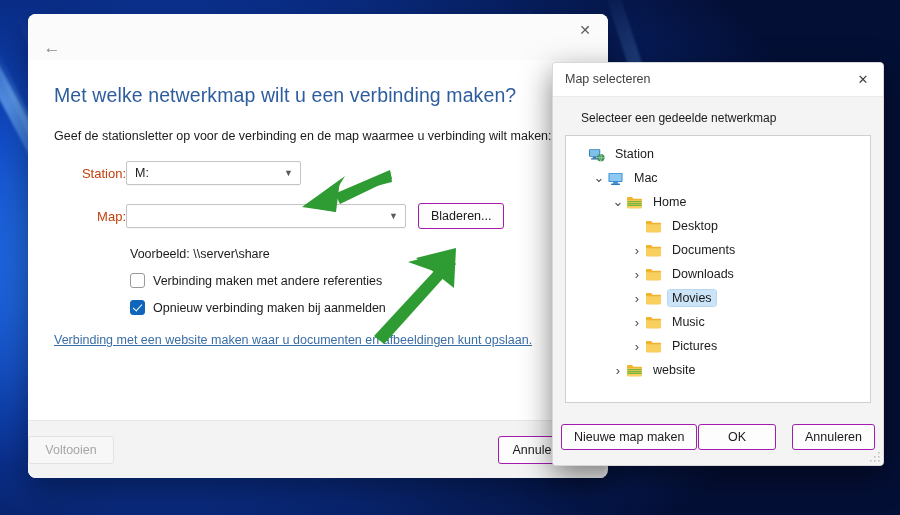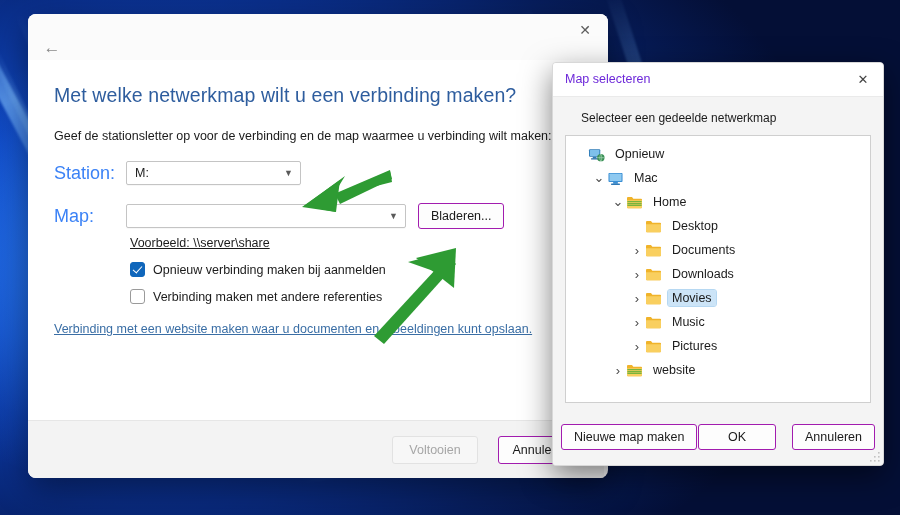--- a/index.html
+++ b/index.html
@@ -98,21 +98,21 @@
     font-size: 12.5px;
     color: #1b1b1b;
   }
 
   .form-row {
     display: flex; align-items: center;
     margin-top: 18px;
   }
   .form-label {
     width: 72px;
-    font-size: 18px; color: #3b82f6;
+    font-size: 13px; color: #c2410c; text-align: right;
   }
 
   .combo {
     position: relative;
     height: 24px;
     border: 1px solid #c4c4c4;
     background: #fff;
     border-radius: 2px;
     display: flex; align-items: center;
     padding: 0 24px 0 8px;
@@ -136,22 +136,22 @@
     border-radius: 3px;
     font-size: 12.5px; color: #1b1b1b;
     font-family: "Liberation Sans", sans-serif;
     cursor: default;
     display: inline-flex; align-items: center; justify-content: center;
   }
   .btn-browse { margin-left: 12px; min-width: 76px; }
   .btn[disabled], .btn.is-disabled { color: #a6a6a6; background: #f7f7f7; border-color: #e2e2e2; }
 
   .example {
-    margin-top: 7px; margin-left: 76px;
-    font-size: 12.5px; color: #1b1b1b; text-decoration: underline;
+    margin-top: 18px; margin-left: 76px;
+    font-size: 12.5px; color: #1b1b1b;
   }
 
   .check-row {
     display: flex; align-items: center;
     margin-top: 12px; margin-left: 76px;
     font-size: 12.5px; color: #1b1b1b;
   }
   .cb {
     width: 15px; height: 15px;
     border: 1px solid #9a9a9a;
@@ -180,21 +180,21 @@
     color: #3a6ea5;
     text-decoration: underline;
     display: inline-block;
   }
 
   .wizard-footer {
     position: absolute; left: 0; right: 4px; bottom: 0;
     height: 58px;
     background: #f3f3f3;
     border-top: 1px solid #e6e6e6;
-    display: flex; align-items: center; justify-content: flex-end;
+    display: flex; align-items: center; justify-content: space-between;
     gap: 20px;
     padding-right: 20px;
   }
   .wizard-footer .btn { min-width: 86px; height: 28px; }
 
   
   .picker {
     position: absolute;
     left: 552px; top: 62px;
     width: 332px; height: 404px;
@@ -205,21 +205,21 @@
     border: 1px solid #d8d8d8;
   }
   .picker-titlebar {
     position: relative;
     height: 34px;
     background: #ffffff;
     border-bottom: 1px solid #eaeaea;
   }
   .picker-title {
     position: absolute; left: 12px; top: 9px;
-    font-size: 12.5px; color: #6d28d9;
+    font-size: 12.5px; color: #404040;
   }
   .picker-close {
     position: absolute; right: 0; top: 0;
     width: 40px; height: 33px;
     display: flex; align-items: center; justify-content: center;
     color: #444; font-size: 13px;
   }
   .picker-body { padding: 10px 12px 0 12px; background: #f4f4f4; }
   .picker-prompt { font-size: 12px; color: #1b1b1b; margin: 4px 0 10px 16px; }
 
@@ -318,27 +318,27 @@
         <div class="combo combo-map">
           <span></span>
           <span class="chev">▼</span>
         </div>
         <button class="btn btn-browse">Bladeren...</button>
       </div>
 
       <div class="example">Voorbeeld: \\server\share</div>
 
       <div class="check-row">
+        <span class="cb"></span>
+        <span>Verbinding maken met andere referenties</span>
+      </div>
+
+      <div class="check-row">
         <span class="cb checked"></span>
         <span>Opnieuw verbinding maken bij aanmelden</span>
-      </div>
-
-      <div class="check-row">
-        <span class="cb"></span>
-        <span>Verbinding maken met andere referenties</span>
       </div>
 
       <a class="weblink" href="#">Verbinding met een website maken waar u documenten en afbeeldingen kunt opslaan.</a>
     </div>
 
     <div class="wizard-footer">
       <button class="btn is-disabled">Voltooien</button>
       <button class="btn">Annuleren</button>
     </div>
   </div>
@@ -374,21 +374,21 @@
           <div class="tnode" style="padding-left: 4px;">
             <span class="twist"></span>
             <svg class="ticon" viewBox="0 0 18 16">
               <rect x="1" y="2.4" width="12" height="8" rx="1" fill="#2f7cb8"></rect>
               <rect x="2" y="3.3" width="10" height="6.2" rx=".4" fill="#7ec0ea"></rect>
               <rect x="5" y="10.4" width="4" height="1.8" fill="#2f7cb8"></rect>
               <rect x="3" y="12" width="8" height="1.3" rx=".5" fill="#286b9e"></rect>
               <ellipse cx="13.6" cy="11.4" rx="4" ry="3.9" fill="#3a8f55"></ellipse>
               <path d="M9.7 11.4h7.8M13.6 7.6c-1.4 1.6-1.4 6.1 0 7.7 1.4-1.6 1.4-6.1 0-7.7z" stroke="#bfe6cb" stroke-width=".6" fill="none"></path>
             </svg>
-            <span class="tlabel">Opnieuw</span>
+            <span class="tlabel">Station</span>
           </div>
           <div class="tnode" style="padding-left: 23px;">
             <span class="twist" style="font-size: 13px; line-height: 8px;">⌄</span>
             <svg class="ticon" viewBox="0 0 18 16">
               <rect x="1.5" y="2" width="15" height="9.6" rx="1" fill="#3b8fd4"></rect>
               <rect x="2.6" y="3" width="12.8" height="7.6" rx=".5" fill="#8ec9f0"></rect>
               <rect x="6.5" y="11.6" width="5" height="2" fill="#3b8fd4"></rect>
               <rect x="4.2" y="13.4" width="9.6" height="1.4" rx=".6" fill="#2f78b6"></rect>
             </svg>
             <span class="tlabel">Mac</span>

